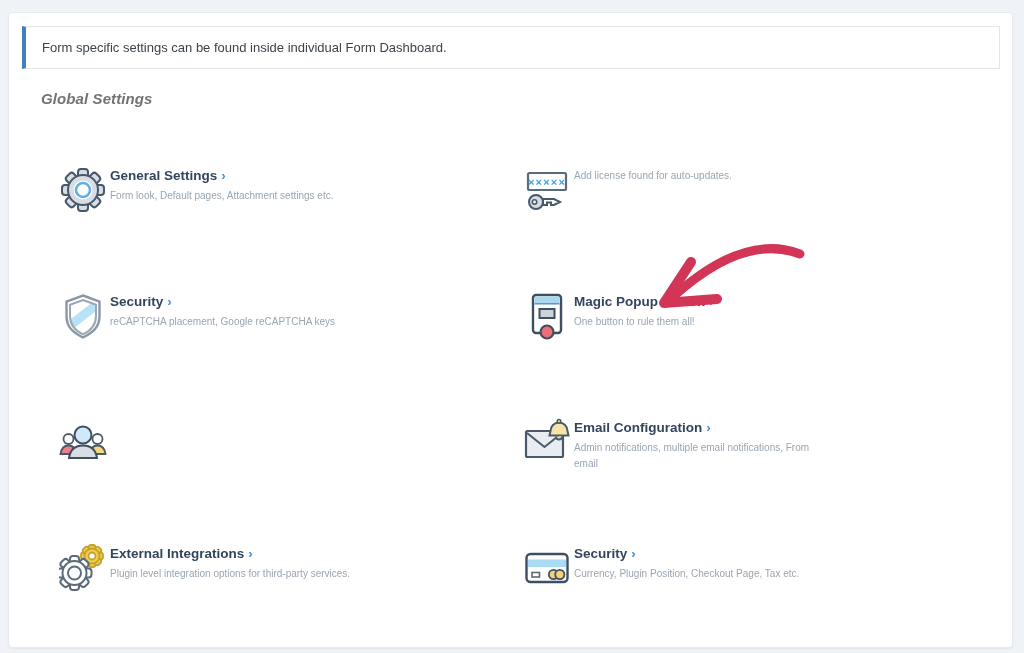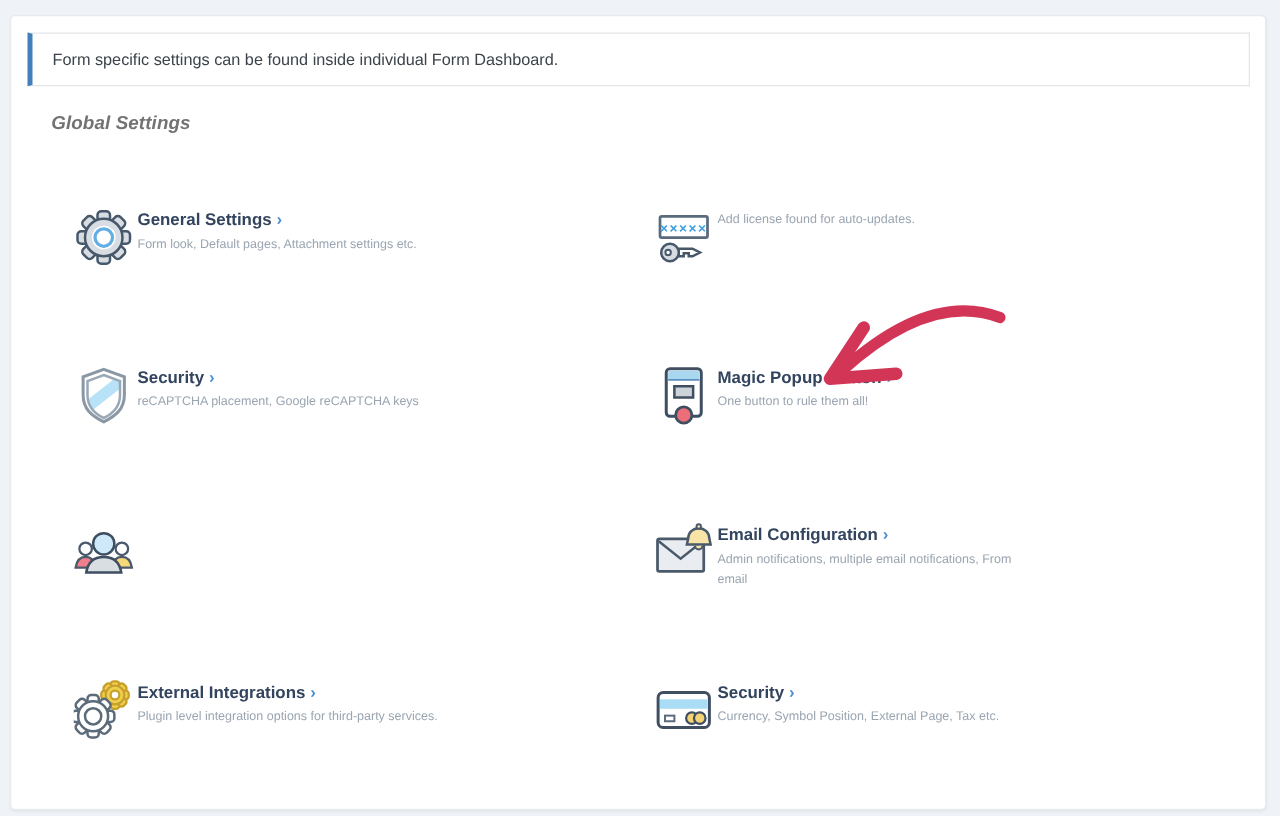--- a/index.html
+++ b/index.html
@@ -181,21 +181,21 @@
           <rect x="5" y="15.5" width="38" height="7.5" fill="#a9dcf5"></rect>
           <rect x="9" y="28.5" width="7.5" height="4.5" fill="#fff" stroke="#5a6b7d" stroke-width="1.6"></rect>
           <g fill="#f3d374" stroke="#3f4f61" stroke-width="1.8">
             <circle cx="30.5" cy="30.5" r="4.6"></circle>
             <circle cx="36.8" cy="30.5" r="4.6"></circle>
           </g>
         </svg>
       </div>
       <div class="txt">
         <div class="title"><span>Security</span><span class="chev">›</span></div>
-        <div class="desc">Currency, Symbol Position, External Page, Tax etc.</div>
+        <div class="desc">Currency, Plugin Position, Checkout Page, Tax etc.</div>
       </div>
     </div>
 
   </div>
 </div>
 
 <svg class="arrow-overlay" viewBox="0 0 1024 653">
   <path d="M800,254 C766,241 724,251 674,296" fill="none" stroke="#d23556" stroke-width="9" stroke-linecap="round"></path>
   <path d="M691,262 L664,303 L717,299" fill="none" stroke="#d23556" stroke-width="10" stroke-linecap="round" stroke-linejoin="round"></path>
 </svg>

